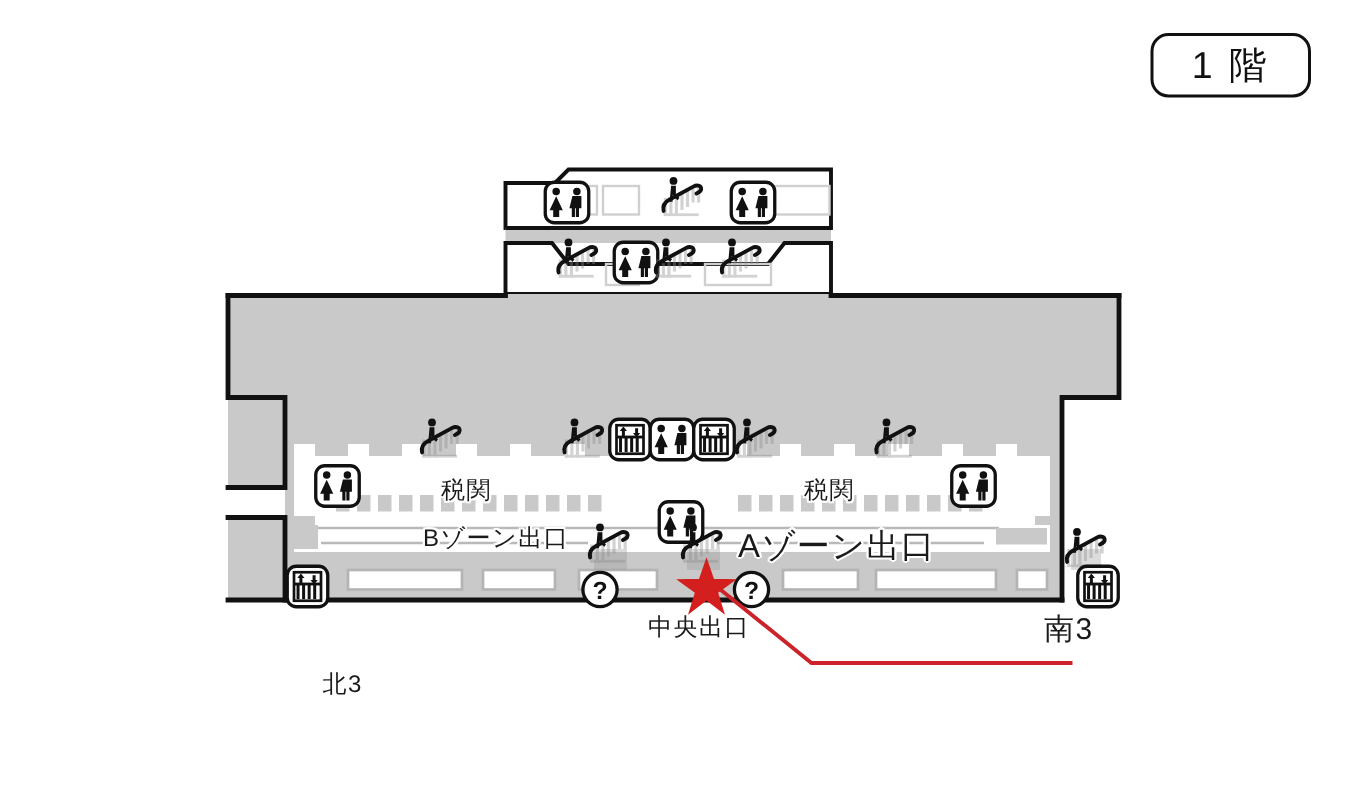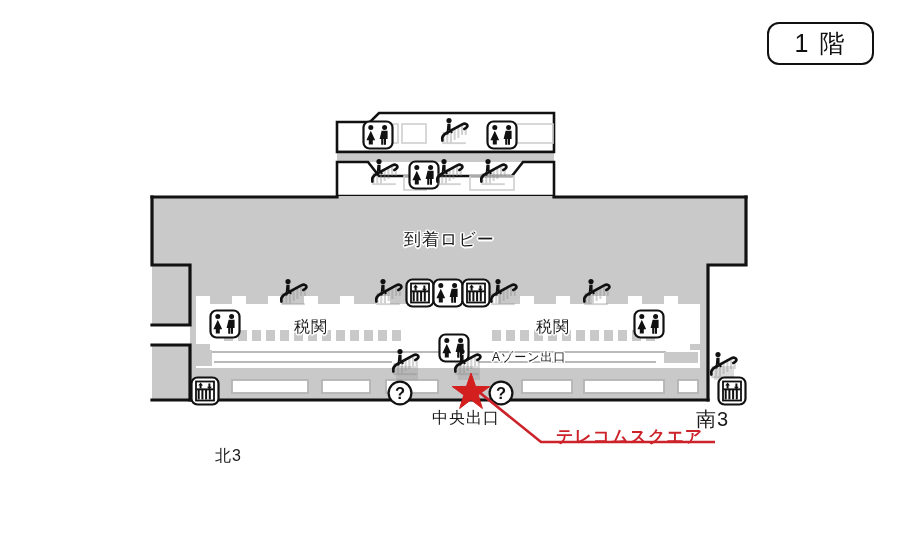--- a/index.html
+++ b/index.html
@@ -28,21 +28,21 @@
   }
   .lbl.halo{
     text-shadow:
       1.5px 0 0 #fff,-1.5px 0 0 #fff,0 1.5px 0 #fff,0 -1.5px 0 #fff,
       1.2px 1.2px 0 #fff,-1.2px 1.2px 0 #fff,1.2px -1.2px 0 #fff,-1.2px -1.2px 0 #fff;
   }
   .lbl-lobby{left:404px;top:228px;font-size:17px;}
   .lbl-customs-b{left:294px;top:317px;font-size:16px;}
   .lbl-customs-a{left:536px;top:317px;font-size:16px;}
   .lbl-exit-b{left:282px;top:349px;font-size:16px;}
-  .lbl-exit-a{left:492px;top:349px;font-size:12px;}
+  .lbl-exit-a{left:492px;top:349px;font-size:22px;}
   .lbl-central{left:432px;top:408px;font-size:16px;}
   .lbl-north3{left:215px;top:406px;font-size:16px;margin-top:40px;}
   .lbl-south3{left:696px;top:406px;font-size:20px;}
 
   .callout-text{
     position:absolute;left:556px;top:425px;font-size:17px;font-weight:bold;
     color:#cc2229;letter-spacing:1px;white-space:nowrap;
   }
 </style>
 </head>
@@ -250,23 +250,22 @@
       <use href="#ic-info" transform="translate(400,393)"></use>
       <use href="#ic-info" transform="translate(501,393)"></use>
     </g>
 
     <g>
       <path d="M474 388 L541 442 L715 442" fill="none" stroke="#cc2229" stroke-width="2.6" stroke-linejoin="miter"></path>
       <path d="M471 373 l4.6 13.4 14.1 0.2 -11.5 8.4 4.2 13.5 -11.4 -8.7 -11.4 8.7 4.2 -13.5 -11.5 -8.4 14.1 -0.2 z" fill="#d41f1f" stroke="#d41f1f" stroke-width="1"></path>
     </g>
   </svg>
 
-  <div class="lbl halo lbl-lobby">到着ロビー</div>
   <div class="lbl halo lbl-customs-b">税関</div>
   <div class="lbl halo lbl-customs-a">税関</div>
+  <div class="lbl halo lbl-exit-b">Bゾーン出口</div>
   <div class="lbl halo lbl-exit-a">Aゾーン出口</div>
   <div class="lbl lbl-central">中央出口</div>
   <div class="lbl lbl-north3">北3</div>
   <div class="lbl lbl-south3">南3</div>
 
-  <div class="callout-text">テレコムスクエア</div>
 
 </div>
 
 </body></html>

